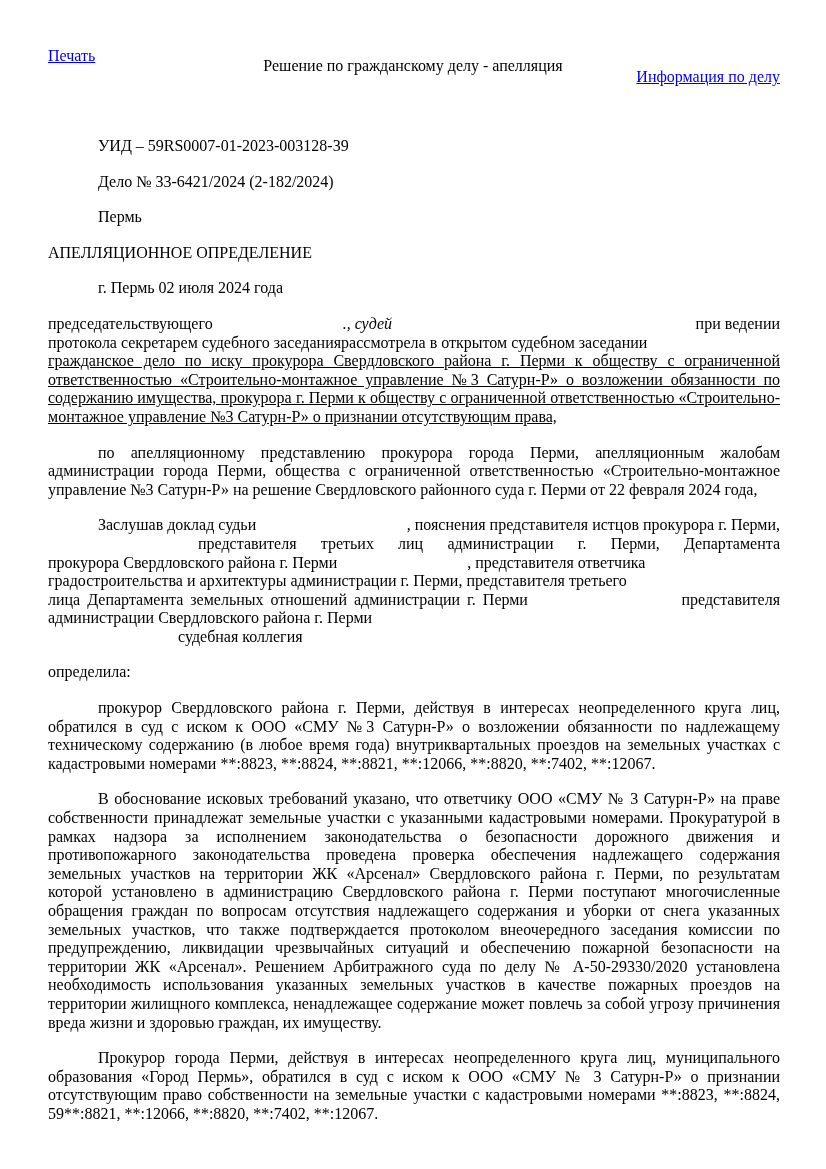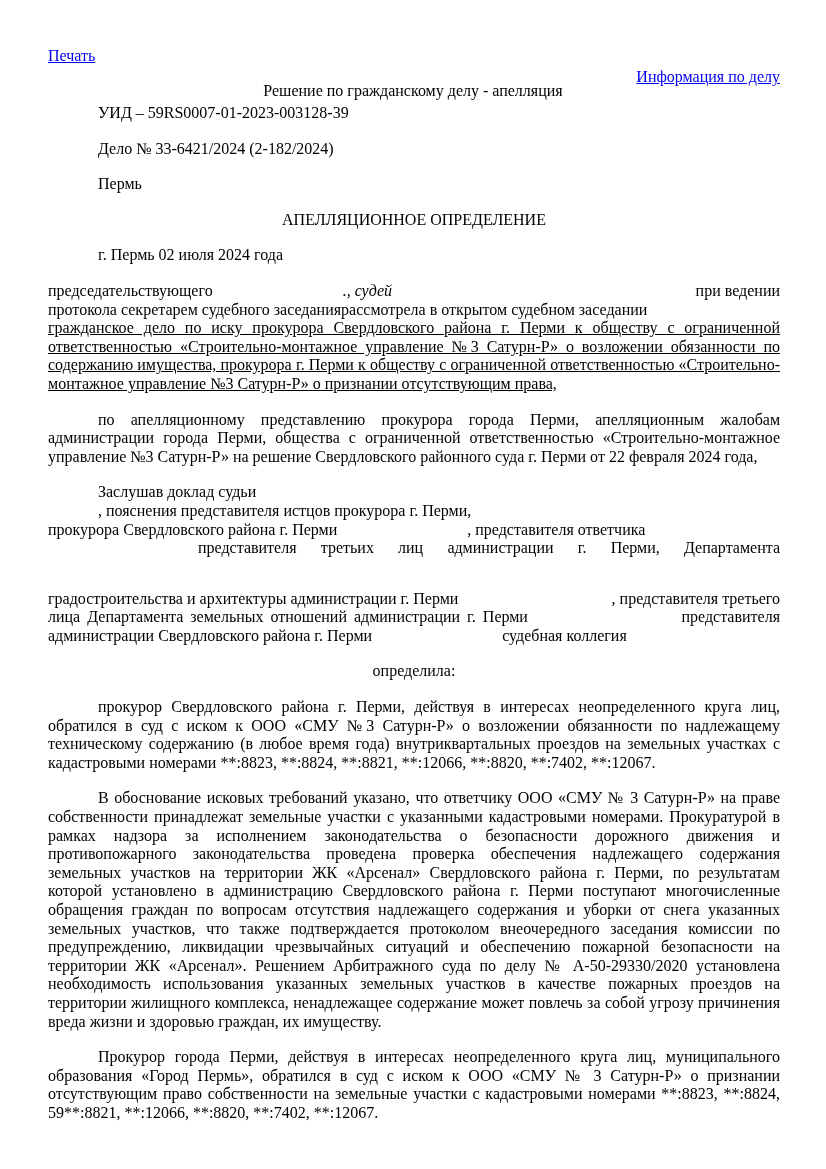--- a/index.html
+++ b/index.html
@@ -7,26 +7,26 @@
     width: 826px;
     height: 1169px;
     overflow: hidden;
     font-family: "Liberation Serif", serif;
     font-size: 16px;
     color: #000000;
     position: relative;
   }
   a { color: #0000ee; text-decoration: underline; }
   .print-link { position: absolute; left: 48px; top: 47px; }
-  .doc-title { position: absolute; left: 0; width: 826px; top: 82px; text-align: center; }
+  .doc-title { position: absolute; left: 0; width: 826px; top: 57px; text-align: center; }
   .case-info-link { position: absolute; right: 46px; top: 68px; }
-  .content { position: absolute; left: 48px; width: 732px; top: 104px; line-height: 18.6px; }
+  .content { position: absolute; left: 48px; width: 732px; top: 137px; line-height: 18.6px; }
   .line-indent { padding-left: 50px; }
   .para { text-align: justify; text-indent: 50px; margin: 0; }
-  .center { text-align: center; }
+  .center { }
   .gap { height: 17px; }
 </style>
 </head>
 <body>
 
 <a href="#" class="print-link">Печать</a>
 <div class="doc-title">Решение по гражданскому делу - апелляция</div>
 <a href="#" class="case-info-link">Информация по делу</a>
 
 <div class="content">
@@ -52,38 +52,38 @@
       <span>рассмотрела в открытом судебном заседании</span>
     </div>
     <p class="para" style="text-indent:0;text-decoration:underline;">гражданское дело по иску прокурора Свердловского района г. Перми к обществу с ограниченной ответственностью «Строительно-монтажное управление №3 Сатурн-Р» о возложении обязанности по содержанию имущества, прокурора г. Перми к обществу с ограниченной ответственностью «Строительно-монтажное управление №3 Сатурн-Р» о признании отсутствующим права,</p>
   </div>
   <div class="gap"></div>
 
   <p class="para">по апелляционному представлению прокурора города Перми, апелляционным жалобам администрации города Перми, общества с ограниченной ответственностью «Строительно-монтажное управление №3 Сатурн-Р» на решение Свердловского районного суда г. Перми от 22 февраля 2024 года,</p>
   <div class="gap"></div>
 
   <div>
-    <div style="display:flex; justify-content:space-between; padding-left:50px;flex-direction:column;">
+    <div style="display:flex; justify-content:space-between; padding-left:50px;">
       <span>Заслушав доклад судьи</span>
       <span>, пояснения представителя истцов прокурора г. Перми,</span>
     </div>
+    <div style="padding-left:150px; text-align:justify; text-align-last:justify;">представителя третьих лиц администрации г. Перми, Департамента</div>
     <div style="display:flex;">
       <span>прокурора Свердловского района г. Перми</span>
       <span style="margin-left:130px;">, представителя ответчика</span>
     </div>
-    <div style="padding-left:150px; text-align:justify; text-align-last:justify;">представителя третьих лиц администрации г. Перми, Департамента</div>
-    <div style="display:flex; justify-content:space-between;margin-top:32px;">
+    <div style="display:flex; ">
       <span>градостроительства и архитектуры администрации г. Перми</span>
       <span>, представителя третьего</span>
     </div>
     <div style="display:flex; justify-content:space-between;gap:16px;">
       <span style="word-spacing:3px;">лица Департамента земельных отношений администрации г. Перми</span>
       <span>представителя</span>
     </div>
-    <div style="display:flex;">
+    <div style="display:flex;flex-direction:column;">
       <span>администрации Свердловского района г. Перми</span>
       <span style="margin-left:130px;">судебная коллегия</span>
     </div>
   </div>
   <div class="gap"></div>
 
   <div class="center">определила:</div>
   <div class="gap"></div>
 
   <p class="para">прокурор Свердловского района г. Перми, действуя в интересах неопределенного круга лиц, обратился в суд с иском к ООО «СМУ №3 Сатурн-Р» о возложении обязанности по надлежащему техническому содержанию (в любое время года) внутриквартальных проездов на земельных участках с кадастровыми номерами **:8823, **:8824, **:8821, **:12066, **:8820, **:7402, **:12067.</p>

